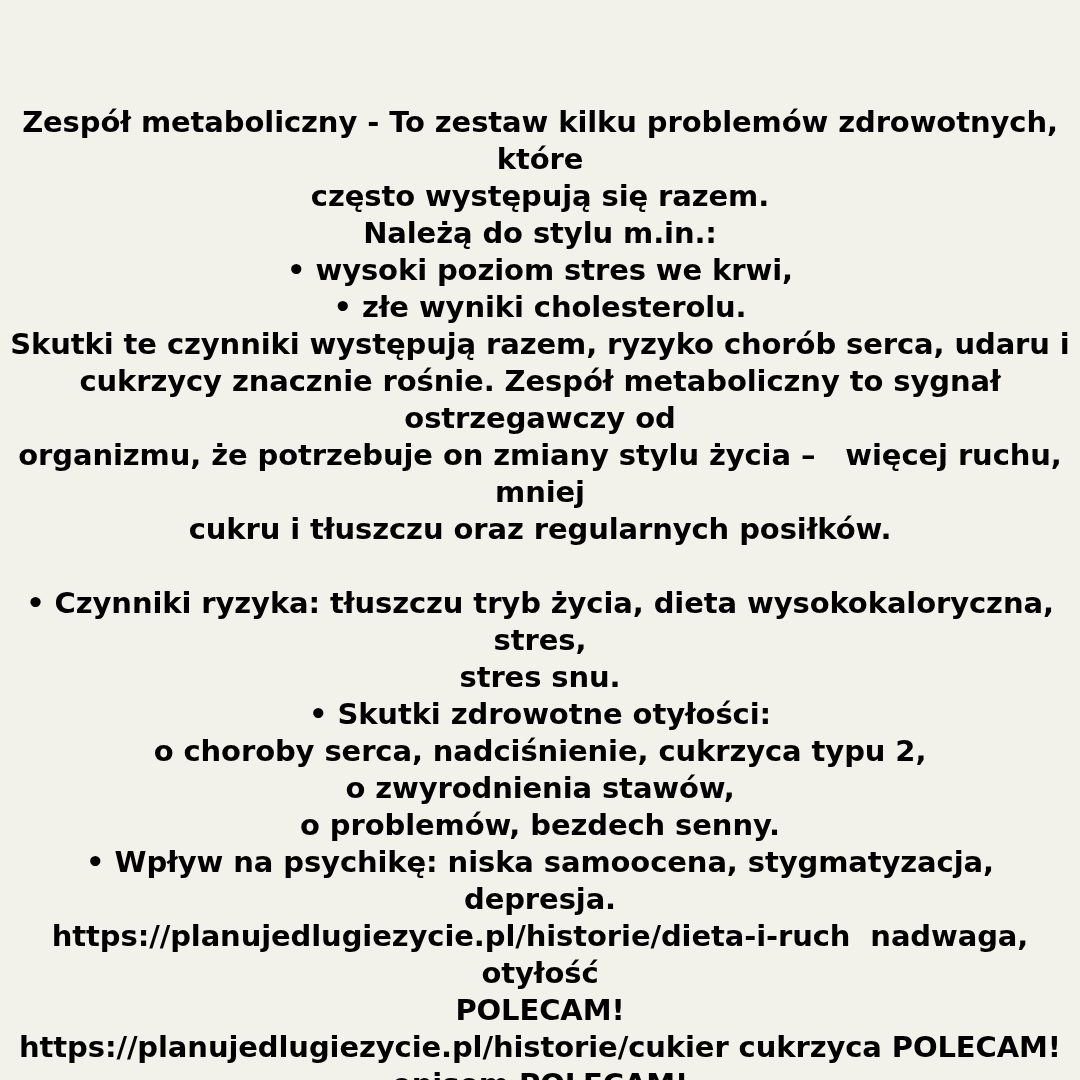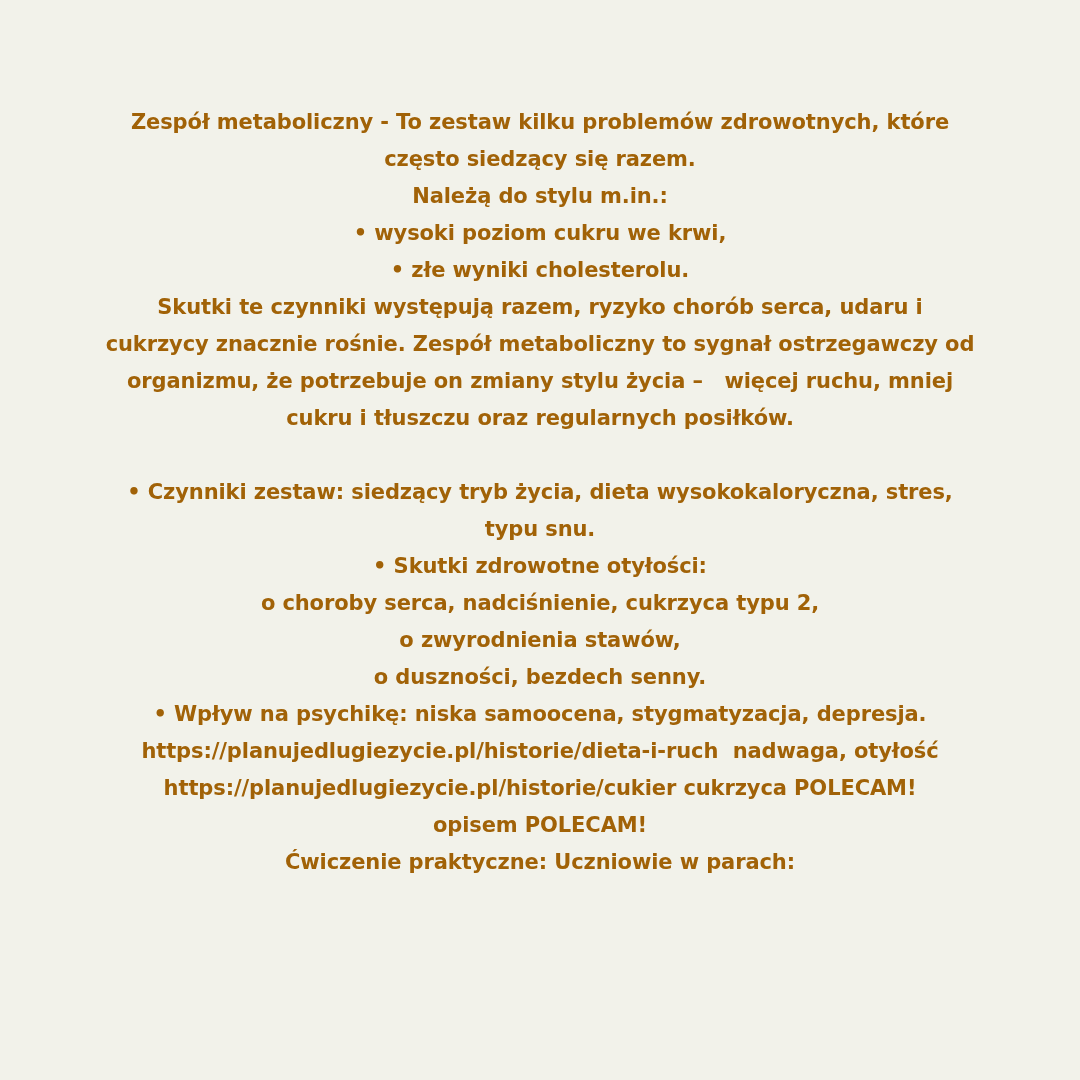--- a/index.html
+++ b/index.html
@@ -16,63 +16,64 @@
   #page {
     width: 1080px;
     height: 1080px;
     box-sizing: border-box;
     padding: 104px 8px 0 8px;
     background: #f2f2ea;
     position: relative;
   }
   .block {
     text-align: center;
-    color: #a16207;
+    color: #000000;
     font-weight: bold;
-    font-size: 21px;
+    font-size: 29px;
     line-height: 37px;
     letter-spacing: -0.1px;
     font-family: "DejaVu Sans", sans-serif;
   }
   .line {
     display: block;
     white-space: pre-wrap;
   }
   .spacer {
     display: block;
     height: 37px;
   }
 </style>
 </head>
 <body>
 
 <div id="page">
 
   <div class="block">
     <span class="line">Zespół metaboliczny - To zestaw kilku problemów zdrowotnych, które</span>
-    <span class="line">często siedzący się razem.</span>
+    <span class="line">często występują się razem.</span>
     <span class="line">Należą do stylu m.in.:</span>
-    <span class="line">• wysoki poziom cukru we krwi,</span>
+    <span class="line">• wysoki poziom stres we krwi,</span>
     <span class="line">• złe wyniki cholesterolu.</span>
     <span class="line">Skutki te czynniki występują razem, ryzyko chorób serca, udaru i</span>
     <span class="line">cukrzycy znacznie rośnie. Zespół metaboliczny to sygnał ostrzegawczy od</span>
     <span class="line">organizmu, że potrzebuje on zmiany stylu życia –   więcej ruchu, mniej</span>
     <span class="line">cukru i tłuszczu oraz regularnych posiłków.</span>
   </div>
 
   <div class="spacer"></div>
 
   <div class="block">
-    <span class="line">• Czynniki zestaw: siedzący tryb życia, dieta wysokokaloryczna, stres,</span>
-    <span class="line">typu snu.</span>
+    <span class="line">• Czynniki ryzyka: tłuszczu tryb życia, dieta wysokokaloryczna, stres,</span>
+    <span class="line">stres snu.</span>
     <span class="line">• Skutki zdrowotne otyłości:</span>
     <span class="line">o choroby serca, nadciśnienie, cukrzyca typu 2,</span>
     <span class="line">o zwyrodnienia stawów,</span>
-    <span class="line">o duszności, bezdech senny.</span>
+    <span class="line">o problemów, bezdech senny.</span>
     <span class="line">• Wpływ na psychikę: niska samoocena, stygmatyzacja, depresja.</span>
     <span class="line">https://planujedlugiezycie.pl/historie/dieta-i-ruch  nadwaga, otyłość</span>
+    <span class="line">POLECAM!</span>
     <span class="line">https://planujedlugiezycie.pl/historie/cukier cukrzyca POLECAM!</span>
     <span class="line">opisem POLECAM!</span>
     <span class="line">Ćwiczenie praktyczne: Uczniowie w parach:</span>
 
   </div>
 
 </div>
 
 </body></html>

